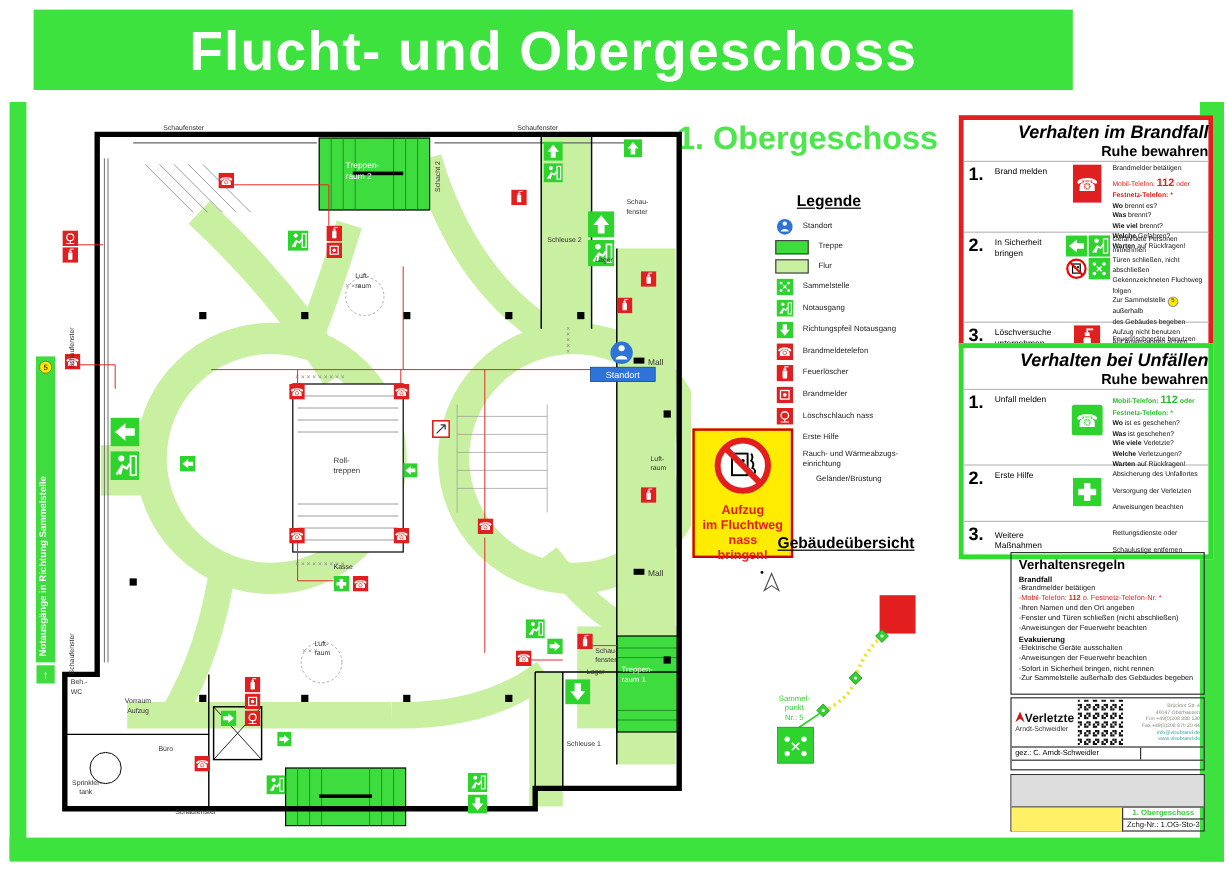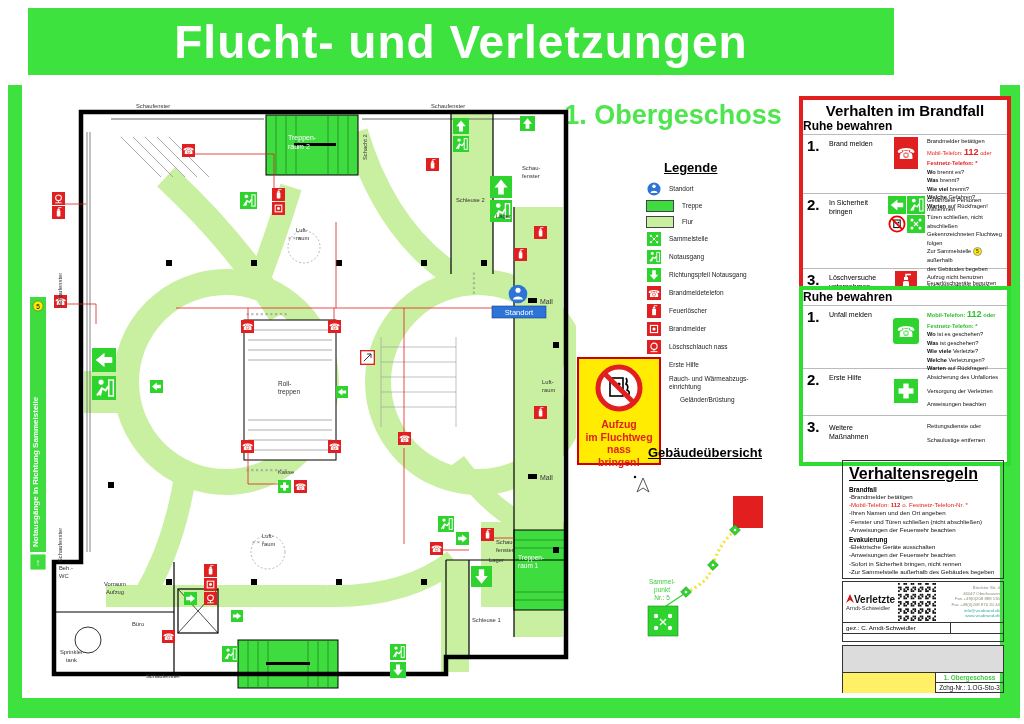--- a/index.html
+++ b/index.html
@@ -19,34 +19,34 @@
   .lg-ic{width:15px;height:15px;flex:0 0 15px;margin-right:8px;display:flex;align-items:center;justify-content:center;}
   .lg-label{font-size:6.5px;line-height:1.15;color:#222;width:95px;}
   .swatch{width:26px;height:10px;border:1px solid #444;flex:0 0 26px;margin-right:8px;}
   .sw-stair{background:#3EDC3E;}
   .sw-flur{background:#C9EFA1;}
   .rail-x{font-size:7px;color:#999;flex:0 0 26px;margin-right:8px;letter-spacing:2px;}
   
   .panel{background:#fff;}
   #p-brand{left:799px;top:96px;width:204px;height:186px;border:4px solid #E31E1E;}
   #p-unfall{left:799px;top:286px;width:204px;height:172px;border:4px solid #2EDD2E;}
-  .p-title{text-align:center;font-size:15px;font-weight:bold;margin-top:2px;}
-  .p-sub{text-align:left;font-size:12px;font-weight:bold;margin-bottom:1px;}
+  .p-title{text-align:right;font-size:15px;font-weight:bold;margin-top:2px;font-style:italic;}
+  .p-sub{text-align:right;font-size:12px;font-weight:bold;margin-bottom:1px;}
   .step{display:grid;grid-template-columns:22px 56px 42px 1fr;border-top:1px solid #bbb;padding:2px 2px 2px 4px;align-items:start;}
   .step .num{font-size:15px;font-weight:bold;}
   .step .st-title{font-size:7px;font-weight:normal;padding-top:3px;line-height:1.25;}
   .step .ics{display:flex;flex-direction:column;gap:1px;align-items:center;}
   .lines{font-size:5.7px;line-height:1.5;color:#111;}
   .lines .red{color:#E31E1E;}
   .lines .grn{color:#2DBE2D;}
   .lines .big{font-size:9px;font-weight:bold;}
   .badge5{display:inline-block;background:#FFE900;border:0.5px solid #999;border-radius:50%;width:7px;height:7px;font-size:5px;text-align:center;line-height:7px;}
   
   #regeln{left:842px;top:460px;width:162px;height:119px;border:1px solid #333;padding:4px 6px;box-sizing:border-box;}
-  #regeln h2{margin:0 0 3px 0;font-size:16px;font-weight:bold;text-decoration:underline;}
+  #regeln h2{margin:0 0 3px 0;font-size:11px;font-weight:bold;}
   #regeln .sec{font-size:6.4px;font-weight:bold;margin-top:2px;}
   #regeln .it{font-size:6.1px;line-height:1.35;color:#111;}
   #regeln .it.red{color:#E31E1E;}
   
   #warnsign{left:577px;top:357px;width:84px;height:108px;background:#FFEC00;border:2px solid #cc0000;box-sizing:border-box;text-align:center;}
   #warnsign .wtxt{color:#E31E1E;font-weight:bold;font-size:10.5px;line-height:1.2;}
   
   #ueb-head{left:630px;top:445px;width:150px;text-align:center;font-size:13px;font-weight:bold;text-decoration:underline;}
   
   #firma{left:842px;top:581px;width:162px;height:61px;border:1px solid #333;box-sizing:border-box;font-size:6px;}
@@ -67,21 +67,21 @@
   #titelblock .floor{font-size:6.4px;font-weight:bold;color:#3ECC3E;text-align:center;border-bottom:1px solid #333;flex:1;line-height:9px;}
   #titelblock .zchg{font-size:6.4px;color:#111;text-align:center;flex:1;line-height:10px;}
   svg text{font-family:"Liberation Sans",sans-serif;}
 </style>
 </head>
 <body>
 
 <div id="sheet">
 
   <div class="abs frame" id="titlebar">
-    <h1>Flucht- und Verletzungen</h1>
+    <h1>Flucht- und Obergeschoss</h1>
   </div>
   <div class="abs frame" style="left:8px;top:85px;width:14px;height:631px;"></div>
   <div class="abs frame" style="left:1000px;top:85px;width:20px;height:633px;"></div>
   <div class="abs frame" style="left:8px;top:698px;width:1012px;height:20px;"></div>
 
   <div class="abs" id="floorheading">1. Obergeschoss</div>
 
   <svg class="abs" style="left:26px;top:92px;" width="550" height="605" viewBox="0 0 550 605">
     <defs>
       <symbol id="s-exit" viewBox="0 0 18 18">
@@ -516,20 +516,21 @@
             <path d="M11,6 V3.5 H16" stroke="#fff" stroke-width="1.4" fill="none"></path>
           </svg>
         </div>
       <div class="lines" style="padding-top:8px;">
         <div>Feuerlöschgeräte benutzen</div>
       </div>
     </div>
   </div>
 
   <div class="abs panel" id="p-unfall">
+    <div class="p-title">Verhalten bei Unfällen</div>
     <div class="p-sub">Ruhe bewahren</div>
     <div class="step" style="height:58px;">
       <div class="num">1.</div>
       <div class="st-title">Unfall melden</div>
       <div class="ics" style="padding-top:10px;">
           <svg width="26" height="26">
             <rect width="26" height="26" rx="3" fill="#2ED32E"></rect>
             <text x="13" y="19" font-size="15" fill="#fff" text-anchor="middle">☎</text>
           </svg>
         </div>

